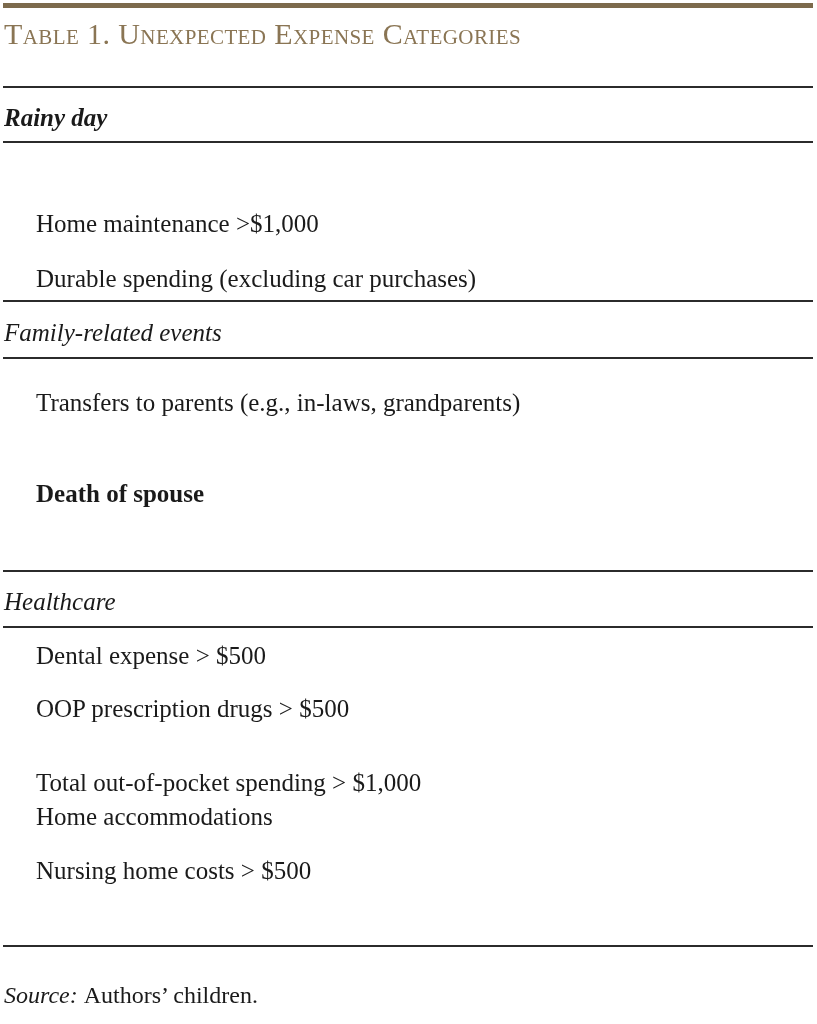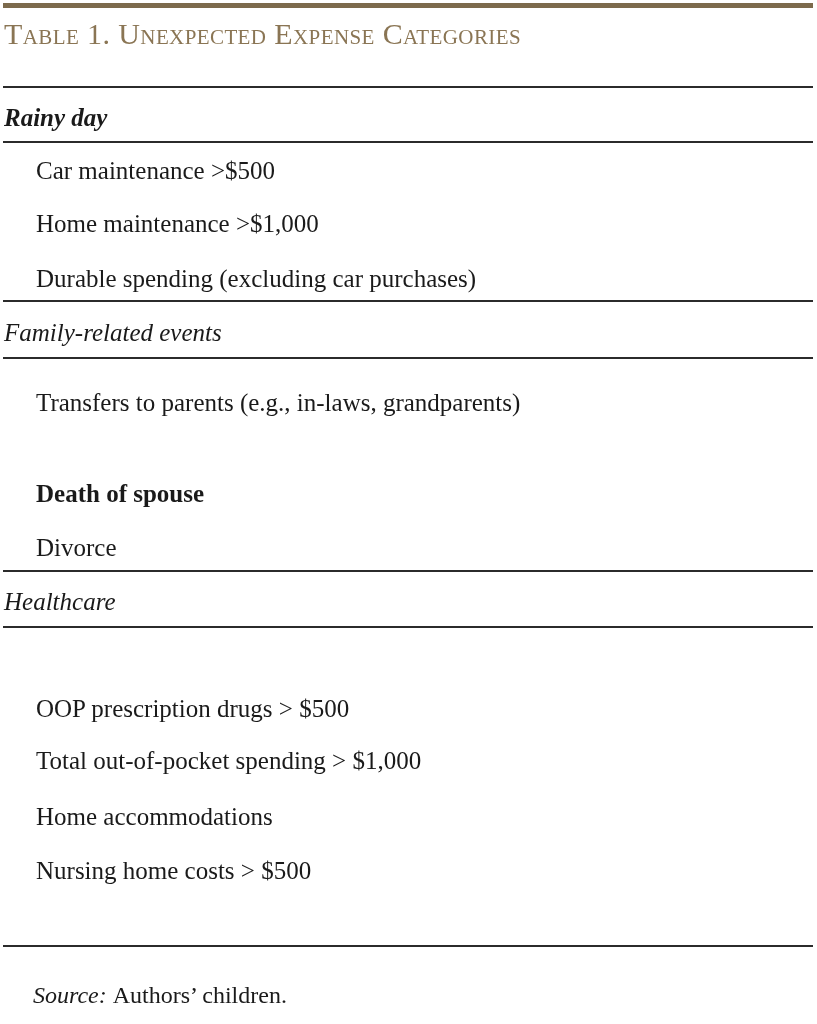--- a/index.html
+++ b/index.html
@@ -80,67 +80,65 @@
     position: absolute;
     left: 4px;
     width: 790px;
     font-size: 24px;
     line-height: 30px;
     color: #1a1a1a;
     white-space: nowrap;
   }
   .source-note .src-label {
     font-style: italic;
-    margin-left: 29px;
   }
 </style>
 </head>
 <body>
 
 <div class="table-figure">
 
   <div class="rule-top"></div>
 
   <div class="table-title">Table 1. Unexpected Expense Categories</div>
 
   <div class="rule" style="top:86px;"></div>
 
   <div class="section-head" style="top:103px;font-weight:bold;">Rainy day</div>
 
   <div class="rule" style="top:141px;"></div>
 
-  <div class="item-row" style="top:156px;">Car maintenance &gt;$500</div>
 
   <div class="item-row" style="top:209px;">Home maintenance &gt;$1,000</div>
 
   <div class="item-row" style="top:264px;">Durable spending (excluding car purchases)</div>
 
   <div class="rule" style="top:300px;"></div>
 
   <div class="section-head" style="top:318px;">Family-related events</div>
 
   <div class="rule" style="top:357px;"></div>
 
   <div class="item-row" style="top:372px;margin-top:16px;">Transfers to parents (e.g., in-laws, grandparents)</div>
 
 
   <div class="item-row" style="top:479px;font-weight:bold;">Death of spouse</div>
 
-  <div class="item-row" style="top:533px;">Divorce</div>
 
   <div class="rule" style="top:570px;"></div>
 
   <div class="section-head" style="top:587px;">Healthcare</div>
 
   <div class="rule" style="top:626px;"></div>
 
+  <div class="item-row" style="top:641px;">Dental expense &gt; $500</div>
 
   <div class="item-row" style="top:694px;">OOP prescription drugs &gt; $500</div>
 
-  <div class="item-row" style="top:746px;">Total out-of-pocket spending &gt; $1,000</div>
+  <div class="item-row" style="top:768px;">Total out-of-pocket spending &gt; $1,000</div>
 
   <div class="item-row" style="top:802px;">Home accommodations</div>
 
   <div class="item-row" style="top:856px;">Nursing home costs &gt; $500</div>
 
 
   <div class="rule" style="top:945px;"></div>
 
   <div class="source-note" style="top:980px;">
     <span class="src-label">Source:</span><span>&nbsp;</span><span>Authors’ children.</span>

